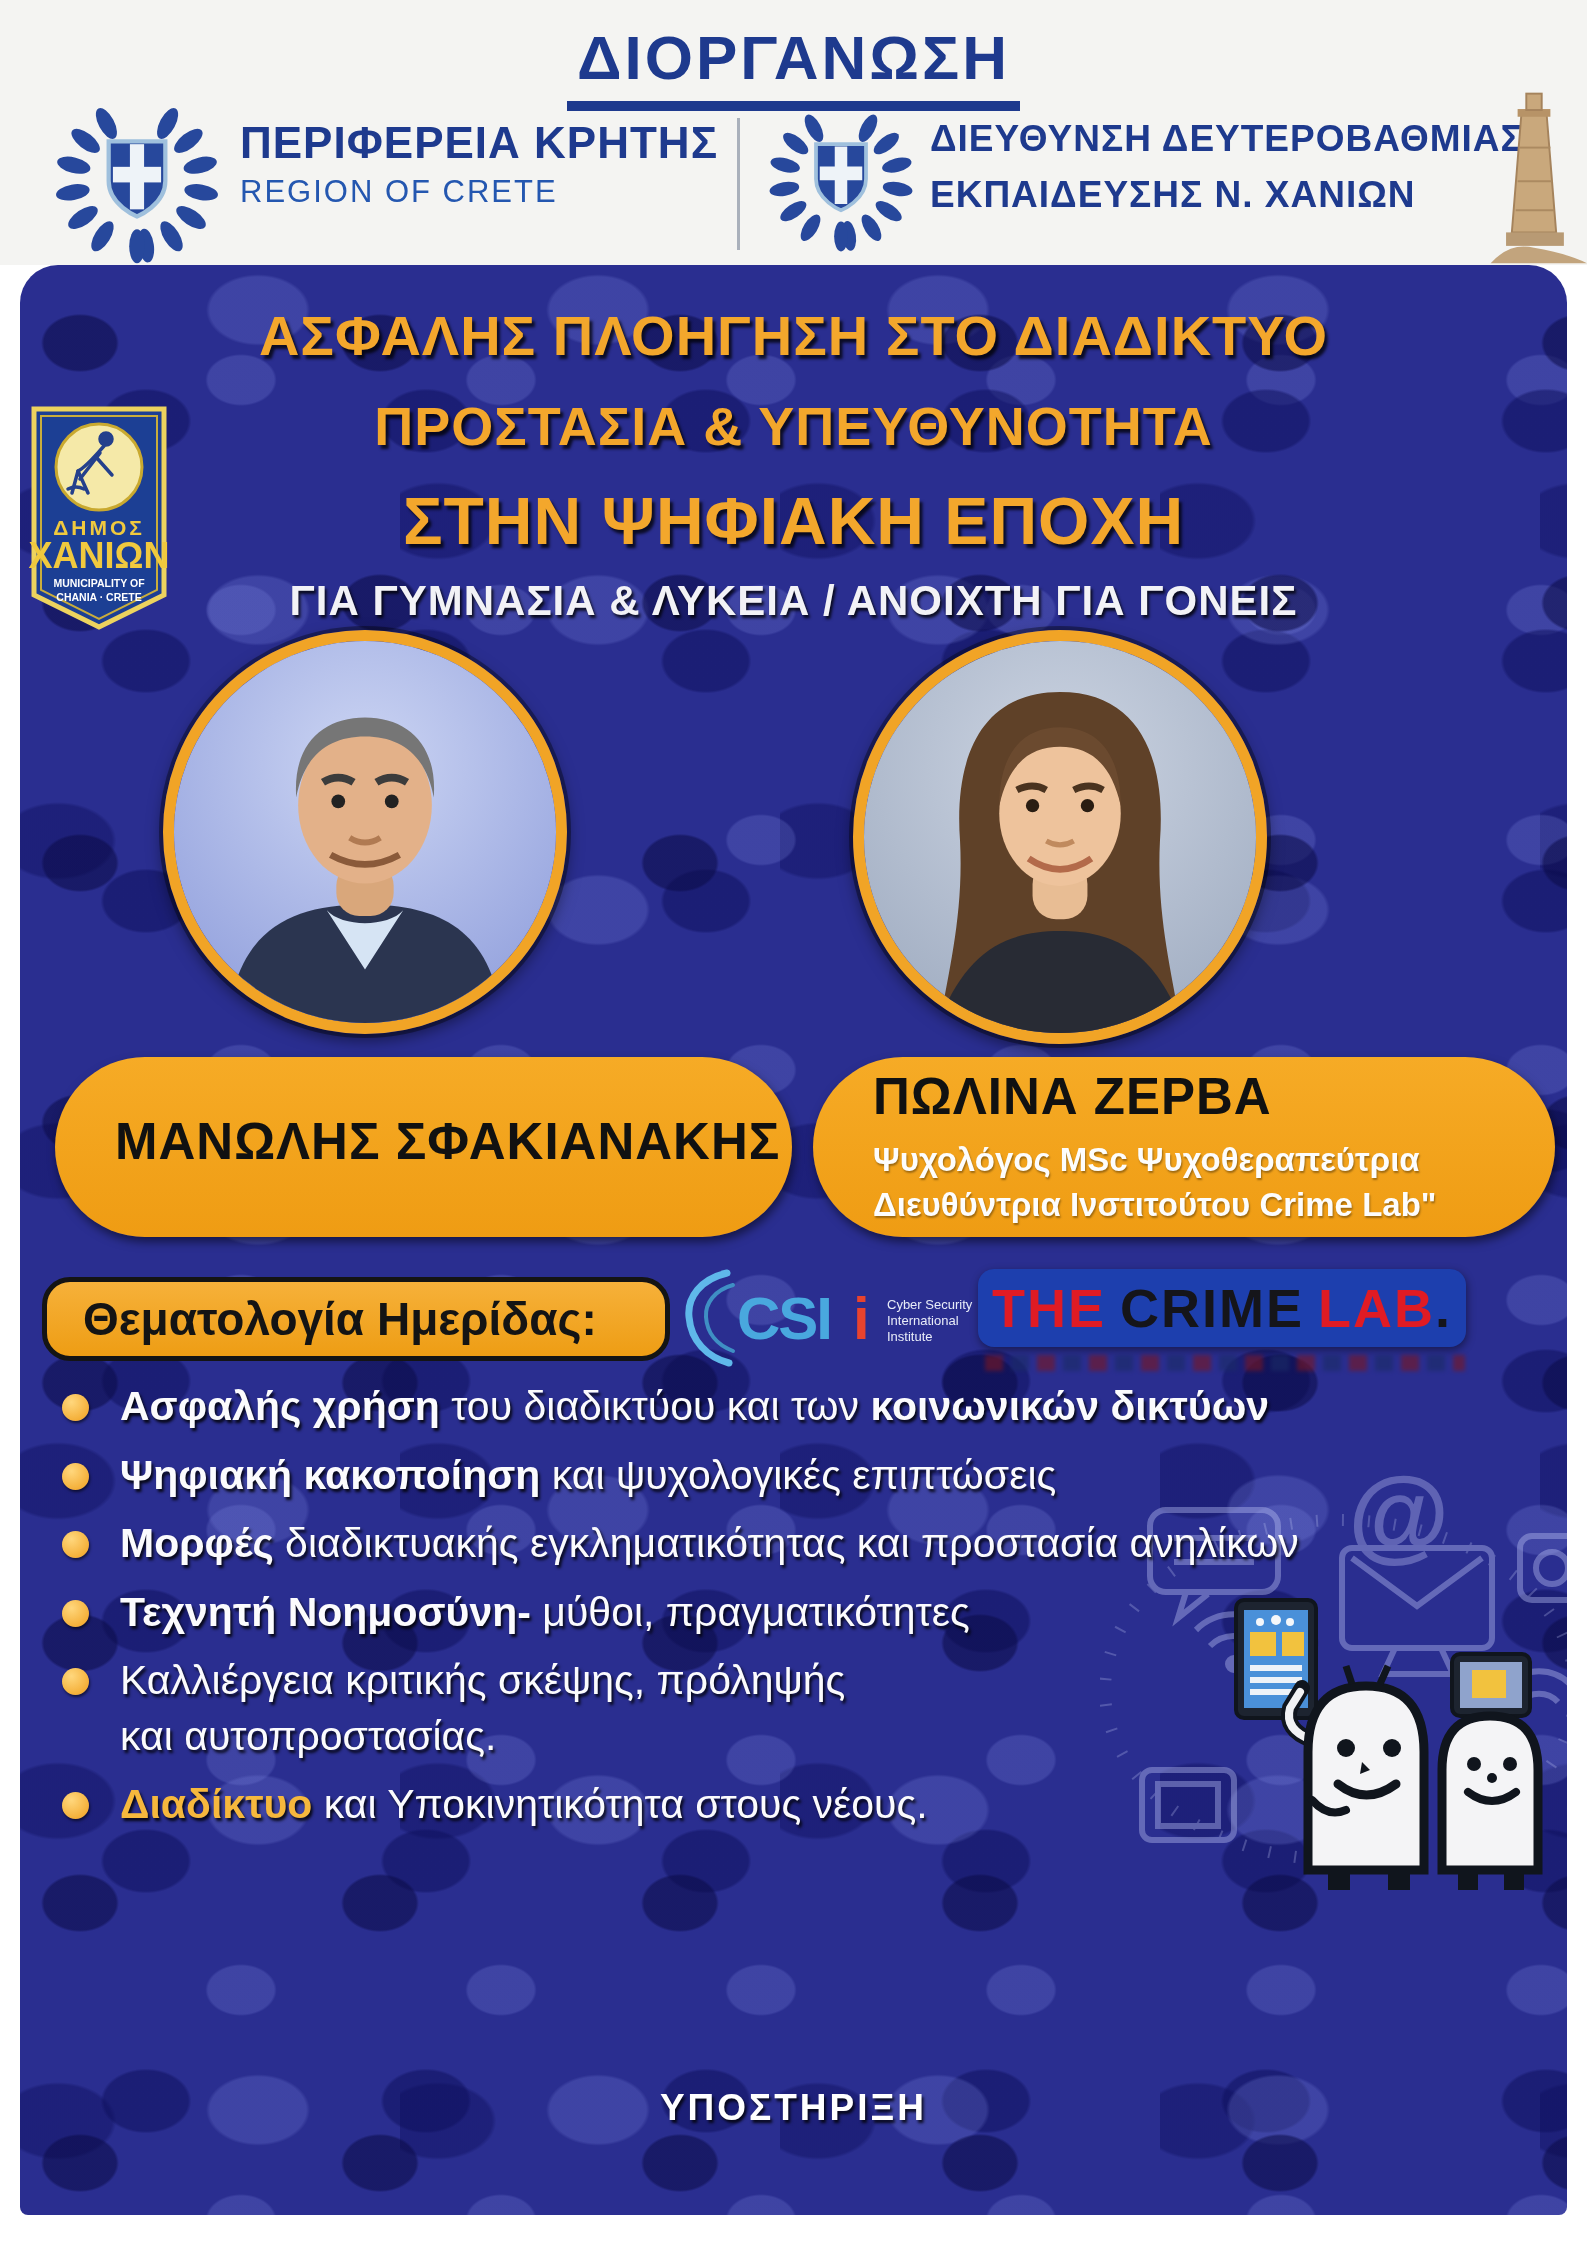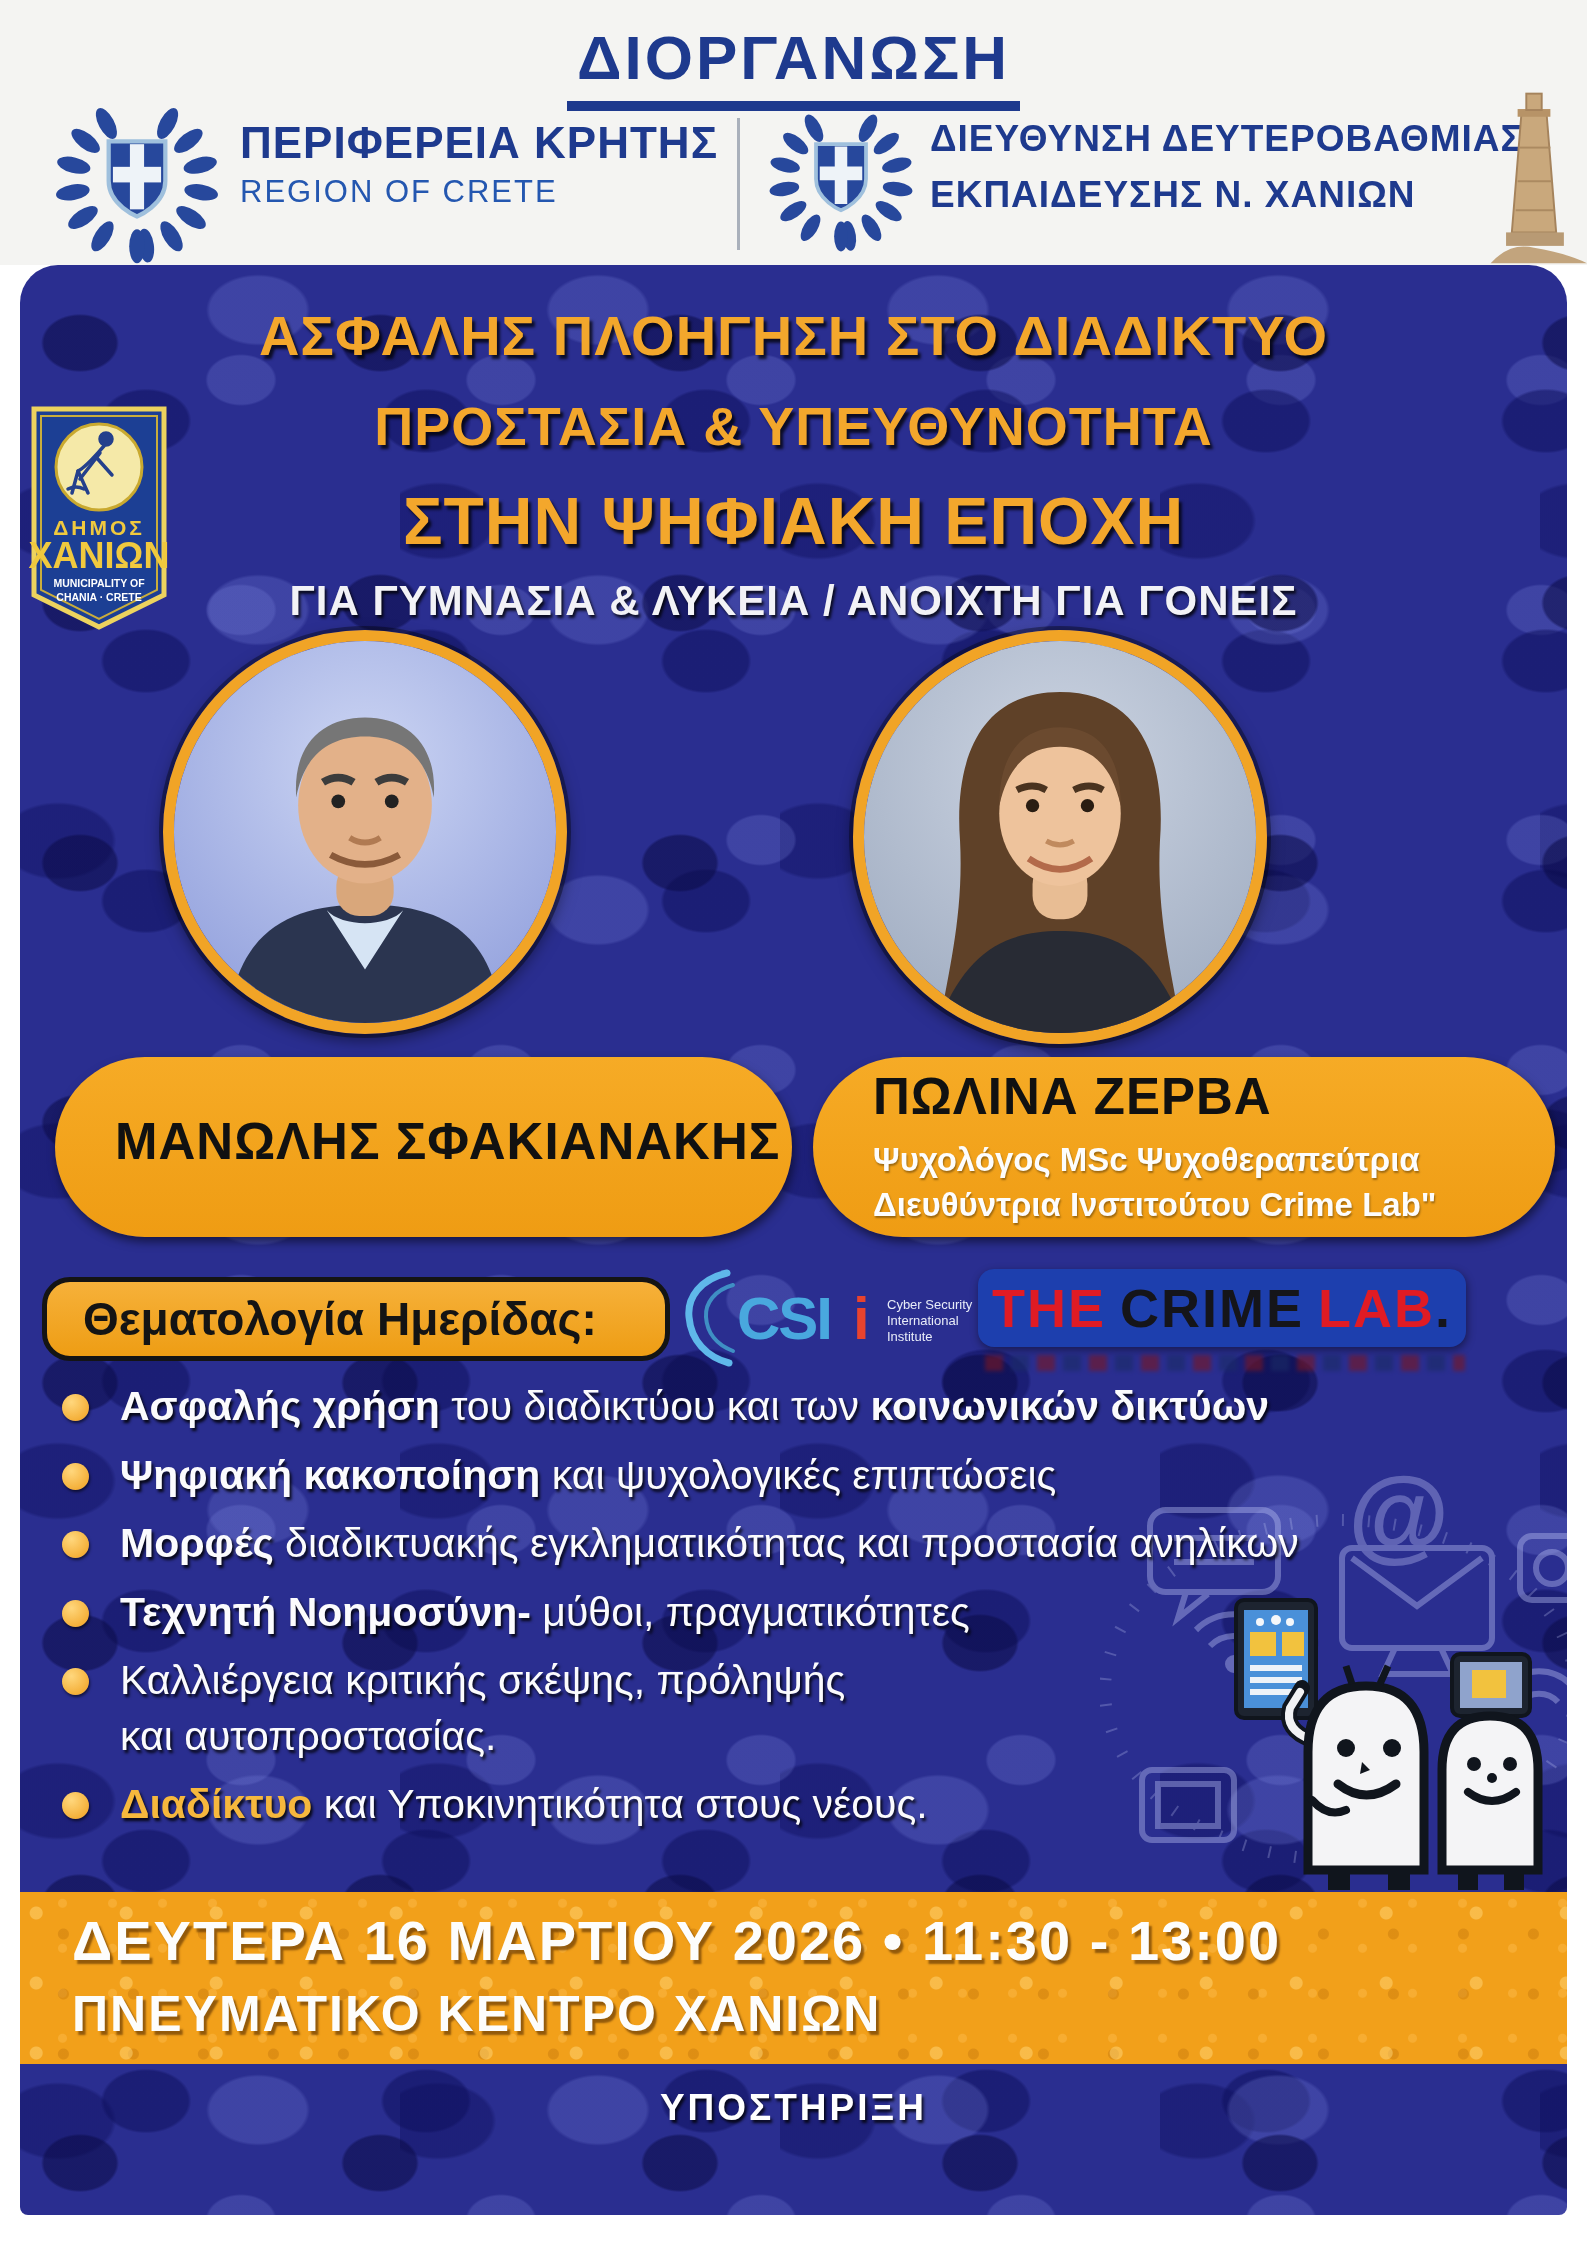--- a/index.html
+++ b/index.html
@@ -360,21 +360,17 @@
       <path d="M342,430 L342,330 Q342,276 390,276 Q438,276 438,330 L438,430 Z" fill="#f4f4f6" stroke="#10151d" stroke-width="9"></path>
       <circle cx="374" cy="324" r="7" fill="#10151d"></circle>
         <circle cx="410" cy="324" r="7" fill="#10151d"></circle>
       <circle cx="392" cy="338" r="5" fill="#10151d"></circle>
       <path d="M368,352 q24,18 48,0" fill="none" stroke="#10151d" stroke-width="8" stroke-linecap="round"></path>
       <rect x="358" y="430" width="20" height="20" fill="#10151d"></rect>
       <rect x="404" y="430" width="20" height="20" fill="#10151d"></rect>
     </g>
   </svg>
 
-  <div class="date-banner">
-    <div class="date-line">ΔΕΥΤΕΡΑ 16 ΜΑΡΤΙΟΥ 2026 • 11:30 - 13:00</div>
-    <div class="venue-line">ΠΝΕΥΜΑΤΙΚΟ ΚΕΝΤΡΟ ΧΑΝΙΩΝ</div>
-  </div>
 
   <div class="support">
     <div class="support-heading">ΥΠΟΣΤΗΡΙΞΗ</div>
   </div>
 </div>
 
 </body></html>

